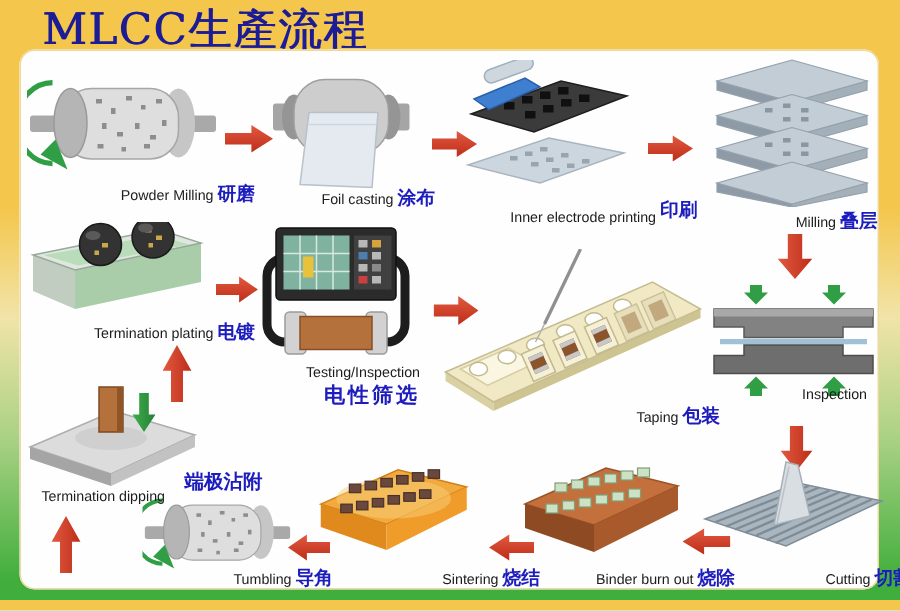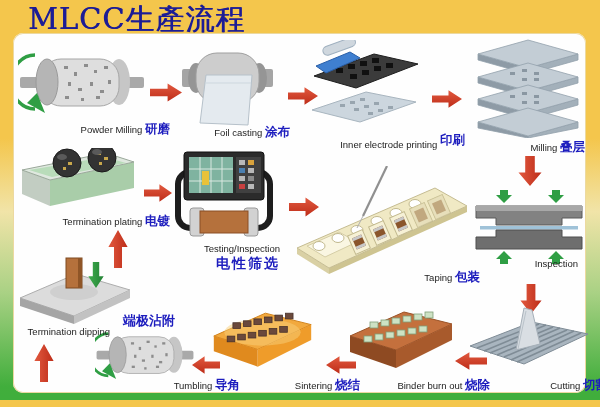--- a/index.html
+++ b/index.html
@@ -362,21 +362,21 @@
         <rect x="72" y="34" width="3" height="4"></rect>
         <rect x="82" y="42" width="4" height="3"></rect>
         <rect x="90" y="32" width="3" height="4"></rect>
         <rect x="47" y="48" width="4" height="3"></rect>
         <rect x="63" y="50" width="3" height="3"></rect>
         <rect x="78" y="48" width="4" height="3"></rect>
       </g>
     <path d="M17 7 A23 26 0 1 0 17 61" fill="none" stroke="#2f9e44" stroke-width="3.5"></path>
     <polygon points="9,55 27,65 19,45" fill="#2f9e44"></polygon>
   </svg>
-  <div class="lbl" style="left:120px;top:377px;width:120px">
+  <div class="lbl" style="left:102px;top:377px;width:120px">
     <span>Tumbling</span>
     <span class="zh">导角</span>
   </div>
 
   <svg class="art" style="left:16px;top:256px" width="120" height="70" viewBox="0 0 120 70">
     <polygon points="4,42 60,18 114,34 58,60" fill="#dcdcdc" stroke="#adadad"></polygon>
     <polygon points="4,42 58,60 58,68 4,50" fill="#a5a5a5"></polygon>
     <polygon points="58,60 114,34 114,42 58,68" fill="#c2c2c2"></polygon>
     <ellipse cx="58" cy="36" rx="24" ry="8" fill="#cfcfcf"></ellipse>
     <rect x="50" y="2" width="16" height="30" fill="#b5713c" stroke="#7e4a20"></rect>

